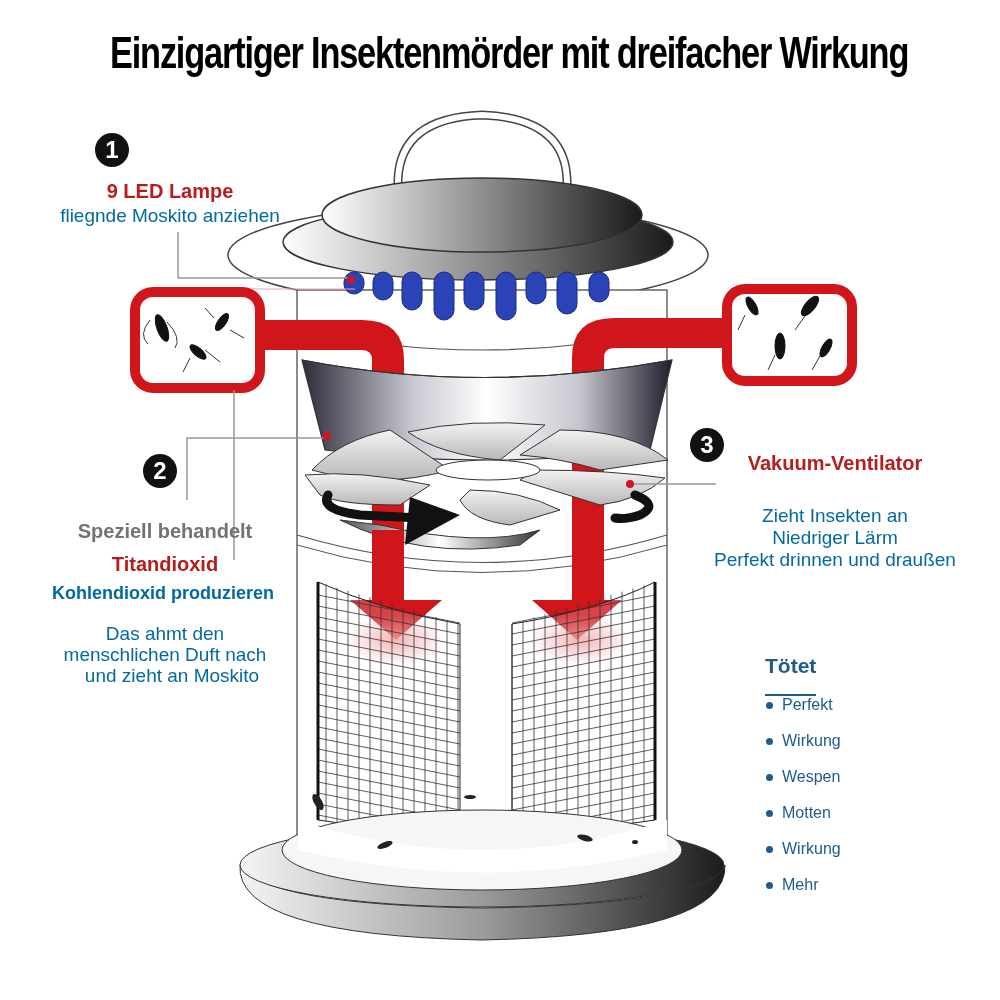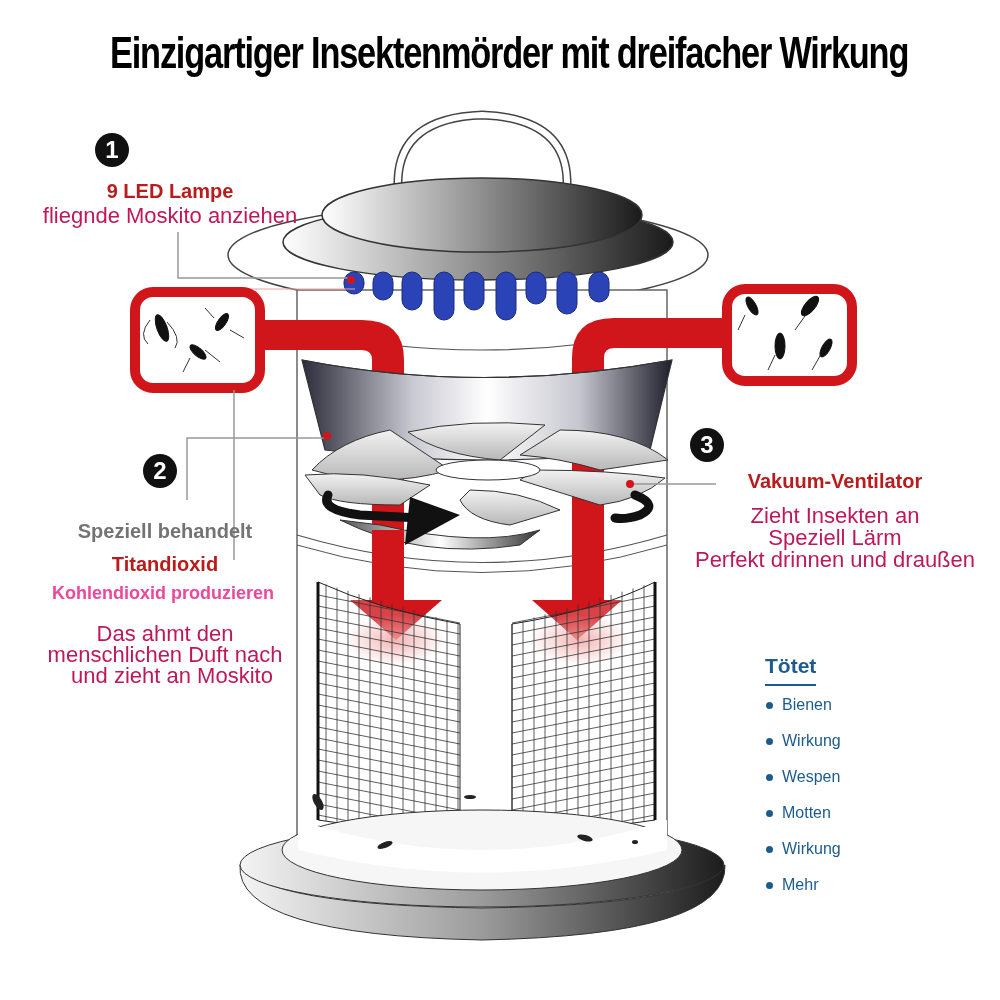--- a/index.html
+++ b/index.html
@@ -12,22 +12,22 @@
     white-space: nowrap;
   }
   .badge {
     position: absolute; width: 34px; height: 34px; border-radius: 50%; background: #111;
     color: #fff; font-weight: bold; font-size: 24px; text-align: center; line-height: 34px;
     font-family: "Liberation Sans", sans-serif;
   }
   .txt { position: absolute; text-align: center; white-space: nowrap; font-family: "Liberation Sans", sans-serif; }
   .h-blue { font-weight: bold; font-size: 20px; color: #b91c1c; }
   .h-black { font-weight: bold; font-size: 20px; color: #737373; }
-  .body-txt { font-size: 22px; color: #be185d; line-height: 21px; }
-  .kills-title { position: absolute; left: 765px; top: 654px; font-weight: bold; font-size: 21px; color: #1d5b8f; border-bottom: 2px solid #1d5b8f; padding-bottom: 6px; }
+  .body-txt { font-size: 19px; color: #0369a1; line-height: 21px; }
+  .kills-title { position: absolute; left: 765px; top: 654px; font-weight: bold; font-size: 21px; color: #1d5b8f; border-bottom: 2px solid #1d5b8f; padding-bottom: 16px; }
   .kills-list { position: absolute; left: 766px; top: 696px; list-style: none; margin: 0; padding: 0; }
   .kills-list li { height: 36px; font-size: 16px; color: #1d5b8f; display: flex; align-items: flex-start; }
   .kills-list .dot { width: 7px; height: 7px; border-radius: 50%; background: #1d5b8f; margin: 6px 9px 0 0; flex: none; }
 </style>
 </head>
 <body>
 
 <div class="title">Einzigartiger Insektenmörder mit dreifacher Wirkung</div>
 
 <svg class="abs" style="left:0;top:0" width="1000" height="1000" viewBox="0 0 1000 1000">
@@ -271,36 +271,36 @@
   </g>
 </svg>
 
 <div class="badge" style="left:95px;top:133px">1</div>
 <div class="txt h-blue" style="left:60px;top:180px;width:220px">9 LED Lampe</div>
 <div class="txt body-txt" style="left:30px;top:205px;width:280px">fliegnde Moskito anziehen</div>
 
 <div class="badge" style="left:143px;top:454px">2</div>
 <div class="txt h-black" style="left:30px;top:520px;width:270px">Speziell behandelt</div>
 <div class="txt h-blue" style="left:30px;top:553px;width:270px">Titandioxid</div>
-<div class="txt" style="left:18px;top:583px;width:290px;font-weight:bold;font-size:18px;color:#ec4899">Kohlendioxid produzieren</div>
+<div class="txt" style="left:18px;top:583px;width:290px;font-weight:bold;font-size:18px;color:#0369a1">Kohlendioxid produzieren</div>
 <div class="txt body-txt" style="left:30px;top:623px;width:270px">Das ahmt den</div>
 <div class="txt body-txt" style="left:30px;top:644px;width:270px">menschlichen Duft nach</div>
 <div class="txt body-txt" style="left:37px;top:665px;width:270px">und zieht an Moskito</div>
 
 <div class="badge" style="left:690px;top:428px">3</div>
-<div class="txt h-blue" style="left:700px;top:470px;width:270px">Vakuum-Ventilator</div>
+<div class="txt h-blue" style="left:700px;top:452px;width:270px">Vakuum-Ventilator</div>
 <div class="txt body-txt" style="left:690px;top:505px;width:290px">Zieht Insekten an</div>
-<div class="txt body-txt" style="left:690px;top:527px;width:290px">Speziell Lärm</div>
+<div class="txt body-txt" style="left:690px;top:527px;width:290px">Niedriger Lärm</div>
 <div class="txt body-txt" style="left:690px;top:549px;width:290px">Perfekt drinnen und draußen</div>
 
 <div class="kills-title">Tötet</div>
 <ul class="kills-list">
   <li>
       <span class="dot"></span>
-      <span>Bienen</span>
+      <span>Perfekt</span>
     </li>
   <li>
       <span class="dot"></span>
       <span>Wirkung</span>
     </li>
   <li>
       <span class="dot"></span>
       <span>Wespen</span>
     </li>
   <li>

